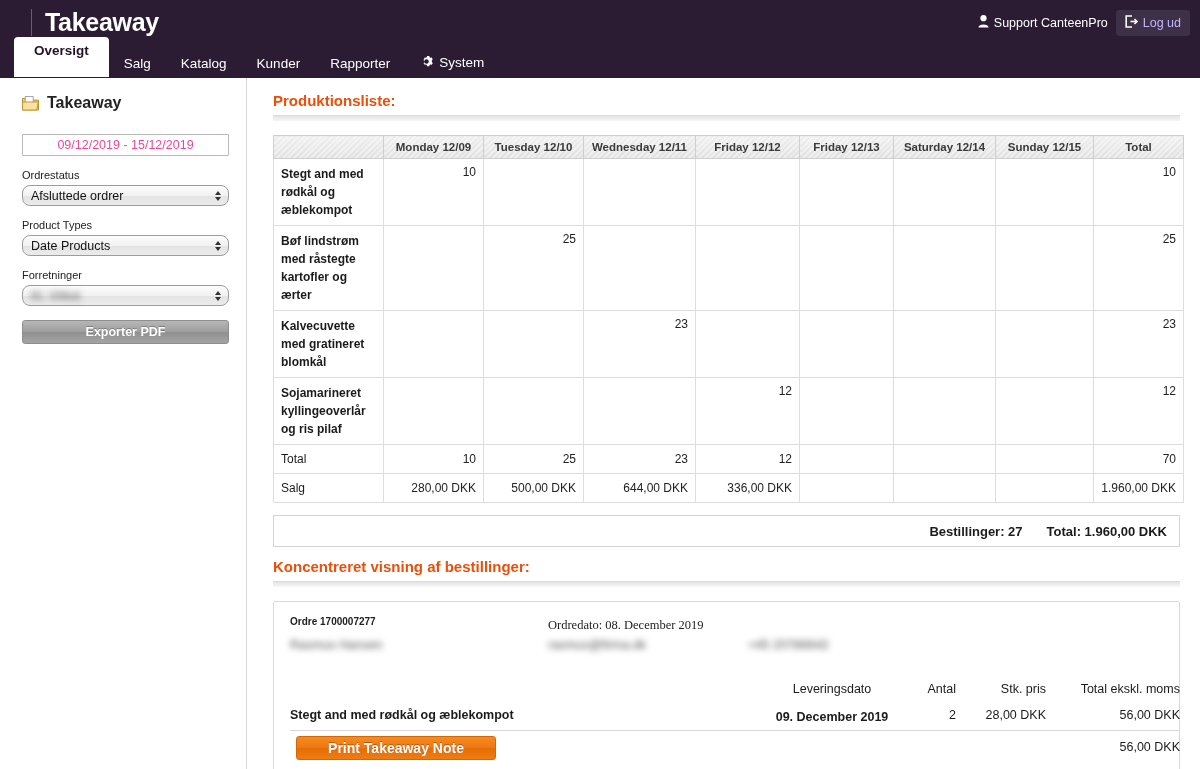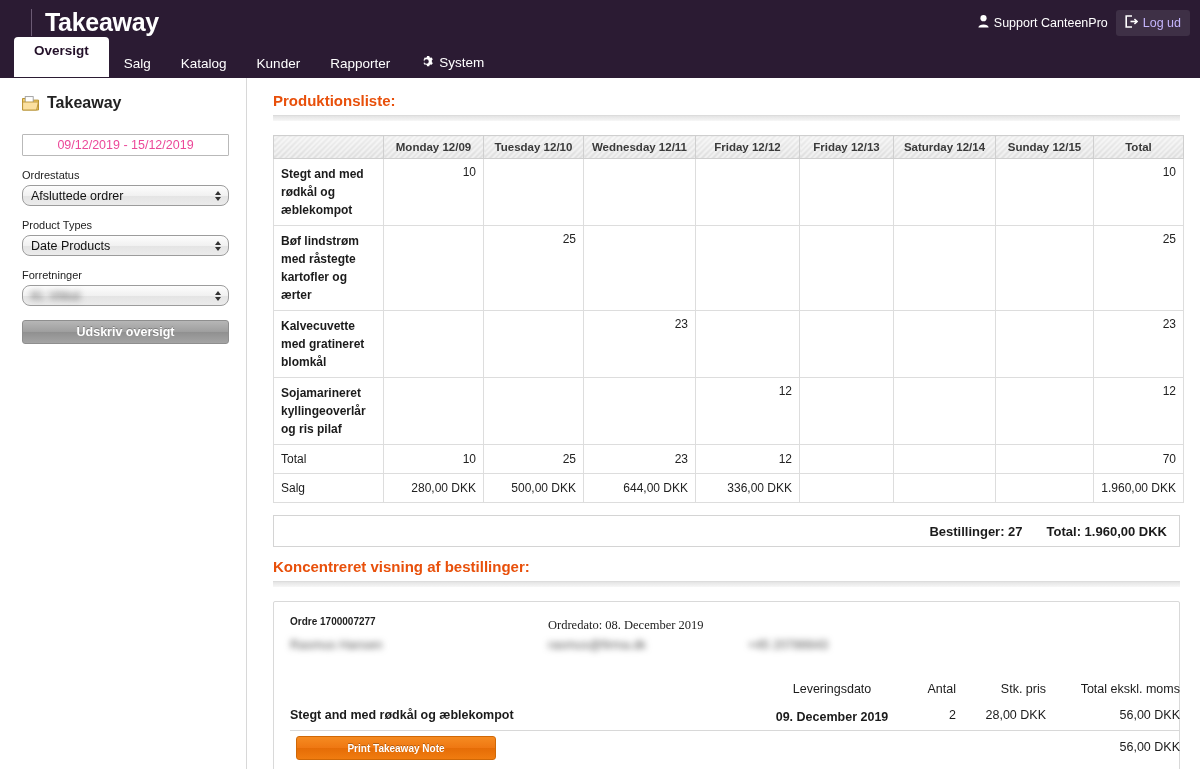--- a/index.html
+++ b/index.html
@@ -184,21 +184,21 @@
     vertical-align:top;
   }
   .lines td.desc{ text-align:left; font-weight:bold; }
   .lines td.delivery{ font-weight:bold; text-align:center; line-height:1.45; }
   .lines th.delivery{ text-align:center; }
   .totrow td{ border-top:1px solid #d8d8d8; padding-top:9px; }
   .print-btn{
     position:absolute; left:22px; bottom:36px;
     width:200px; height:24px; border:1px solid #d06806; border-radius:3px;
     background:linear-gradient(to bottom,#f58b21 0%,#ef7712 50%,#e56c06 51%,#f07c10 100%);
-    color:#ffffff; font-weight:bold; font-size:10px; cursor:pointer;
+    color:#ffffff; font-weight:bold; font-size:14px; cursor:pointer;
     font-family:"Liberation Sans", sans-serif;
     text-shadow:0 -1px 0 rgba(0,0,0,.28);
   }
 </style>
 </head>
 <body>
 
 <div class="topbar">
   <div class="brand-divider"></div>
   <div class="app-title">Takeaway</div>
@@ -289,21 +289,21 @@
 
       <div class="sb-label">Forretninger</div>
       <div class="sb-select">
         <span class="blurred">Kl. Vlrkst</span>
         <span class="arrows">
             <i class="up"></i>
             <i class="dn"></i>
           </span>
       </div>
 
-      <button class="sb-btn">Udskriv oversigt</button>
+      <button class="sb-btn">Exporter PDF</button>
     </div>
   </div>
 
   <div class="content">
 
     <div class="section-title">Produktionsliste:</div>
     <div class="rule"></div>
 
     <table class="prod">
       <colgroup>

